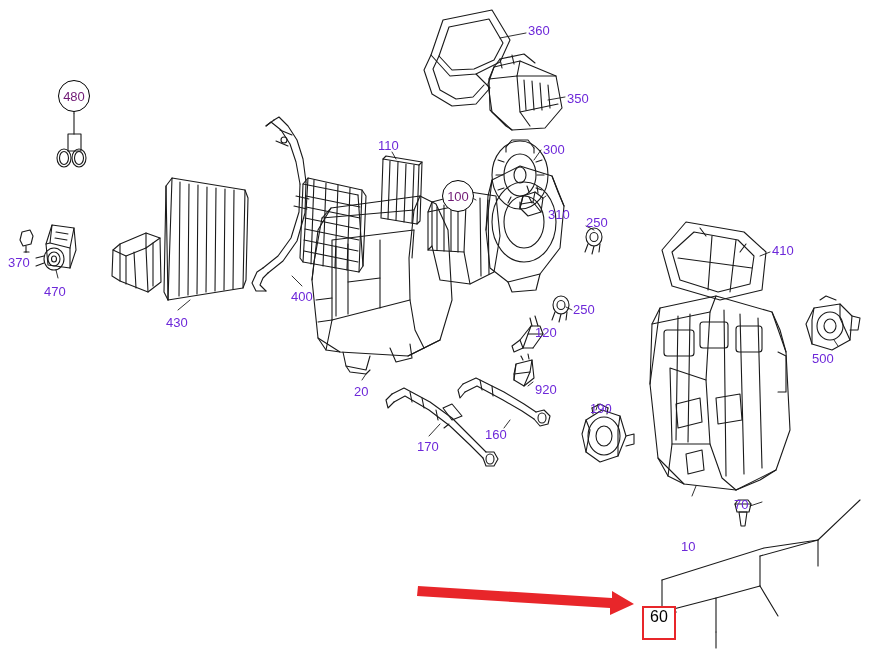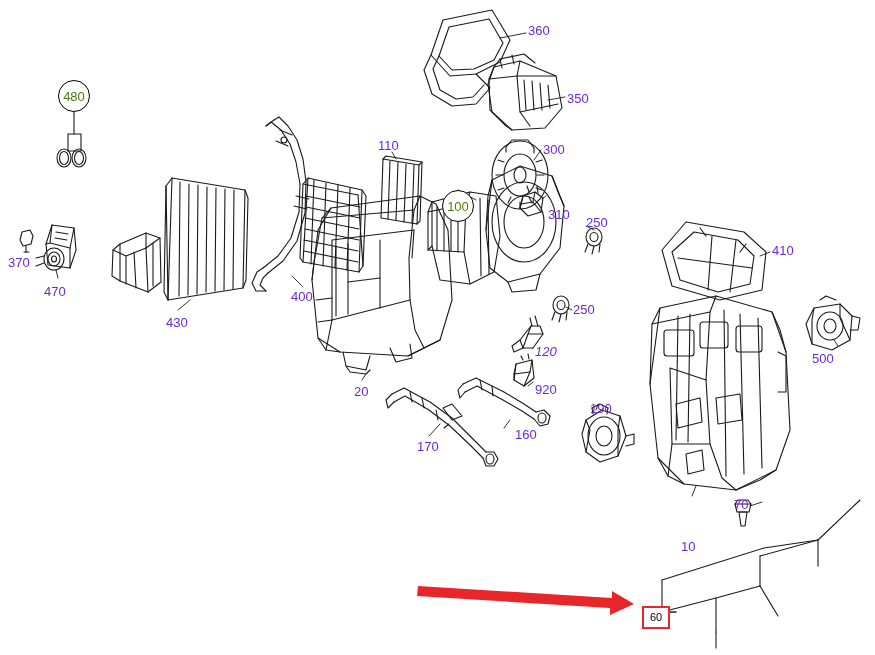--- a/index.html
+++ b/index.html
@@ -31,38 +31,38 @@
     font-family: "Liberation Sans", sans-serif;
     font-size: 13px;
     color: #6d28d9;
     white-space: nowrap;
     line-height: 14px;
   }
   .callout-circle {
     position: absolute;
     font-family: "Liberation Sans", sans-serif;
     font-size: 13px;
-    color: #4d7c0f;
+    color: #701a75;
     border: 1px solid #000000;
     border-radius: 50%;
     width: 32px;
     height: 32px;
     line-height: 32px;
     text-align: center;
     background: #ffffff;
     box-sizing: border-box;
   }
   .callout-boxed {
     position: absolute;
     font-family: "Liberation Sans", sans-serif;
-    font-size: 11px;
+    font-size: 16px;
     color: #000000;
     border: 2px solid #e8262a;
     background: #ffffff;
-    padding: 2px 6px 3px 6px;
+    padding: 2px 6px 14px 6px;
     line-height: 14px;
     box-sizing: border-box;
   }
 </style>
 </head>
 <body>
 
 <div id="diagram-root">
 
   <svg id="parts-svg" viewBox="0 0 875 655">
@@ -422,33 +422,33 @@
         <path d="M418 586 L612 598 L612 591 L634 604 L610 615 L610 608 L417 596 Z" fill="#e8262a"></path>
       </g>
     </g>
   </svg>
 
   <div class="callout-circle" style="left:58px; top:80px;">480</div>
   <div class="callout" style="left:528px; top:24px;">360</div>
   <div class="callout" style="left:567px; top:92px;">350</div>
   <div class="callout" style="left:543px; top:143px;">300</div>
   <div class="callout" style="left:378px; top:139px;">110</div>
-  <div class="callout-circle" style="left:442px; top:190px;">100</div>
+  <div class="callout-circle" style="left:442px; top:180px;">100</div>
   <div class="callout" style="left:548px; top:208px;">310</div>
   <div class="callout" style="left:586px; top:216px;">250</div>
   <div class="callout" style="left:772px; top:244px;">410</div>
   <div class="callout" style="left:8px; top:256px;">370</div>
   <div class="callout" style="left:44px; top:285px;">470</div>
   <div class="callout" style="left:166px; top:316px;">430</div>
   <div class="callout" style="left:291px; top:290px;">400</div>
   <div class="callout" style="left:573px; top:303px;">250</div>
   <div class="callout" style="left:812px; top:352px;">500</div>
-  <div class="callout" style="left:535px; top:345px;font-style:italic;">120</div>
+  <div class="callout" style="left:535px; top:326px;">120</div>
   <div class="callout" style="left:354px; top:385px;">20</div>
   <div class="callout" style="left:535px; top:383px;">920</div>
   <div class="callout" style="left:590px; top:402px;">190</div>
   <div class="callout" style="left:417px; top:440px;">170</div>
-  <div class="callout" style="left:515px; top:428px;">160</div>
+  <div class="callout" style="left:485px; top:428px;">160</div>
   <div class="callout" style="left:681px; top:500px;margin-top:40px;">10</div>
   <div class="callout" style="left:734px; top:498px;">70</div>
   <div class="callout-boxed" style="left:642px; top:606px;">60</div>
 
 </div>
 
 </body></html>

